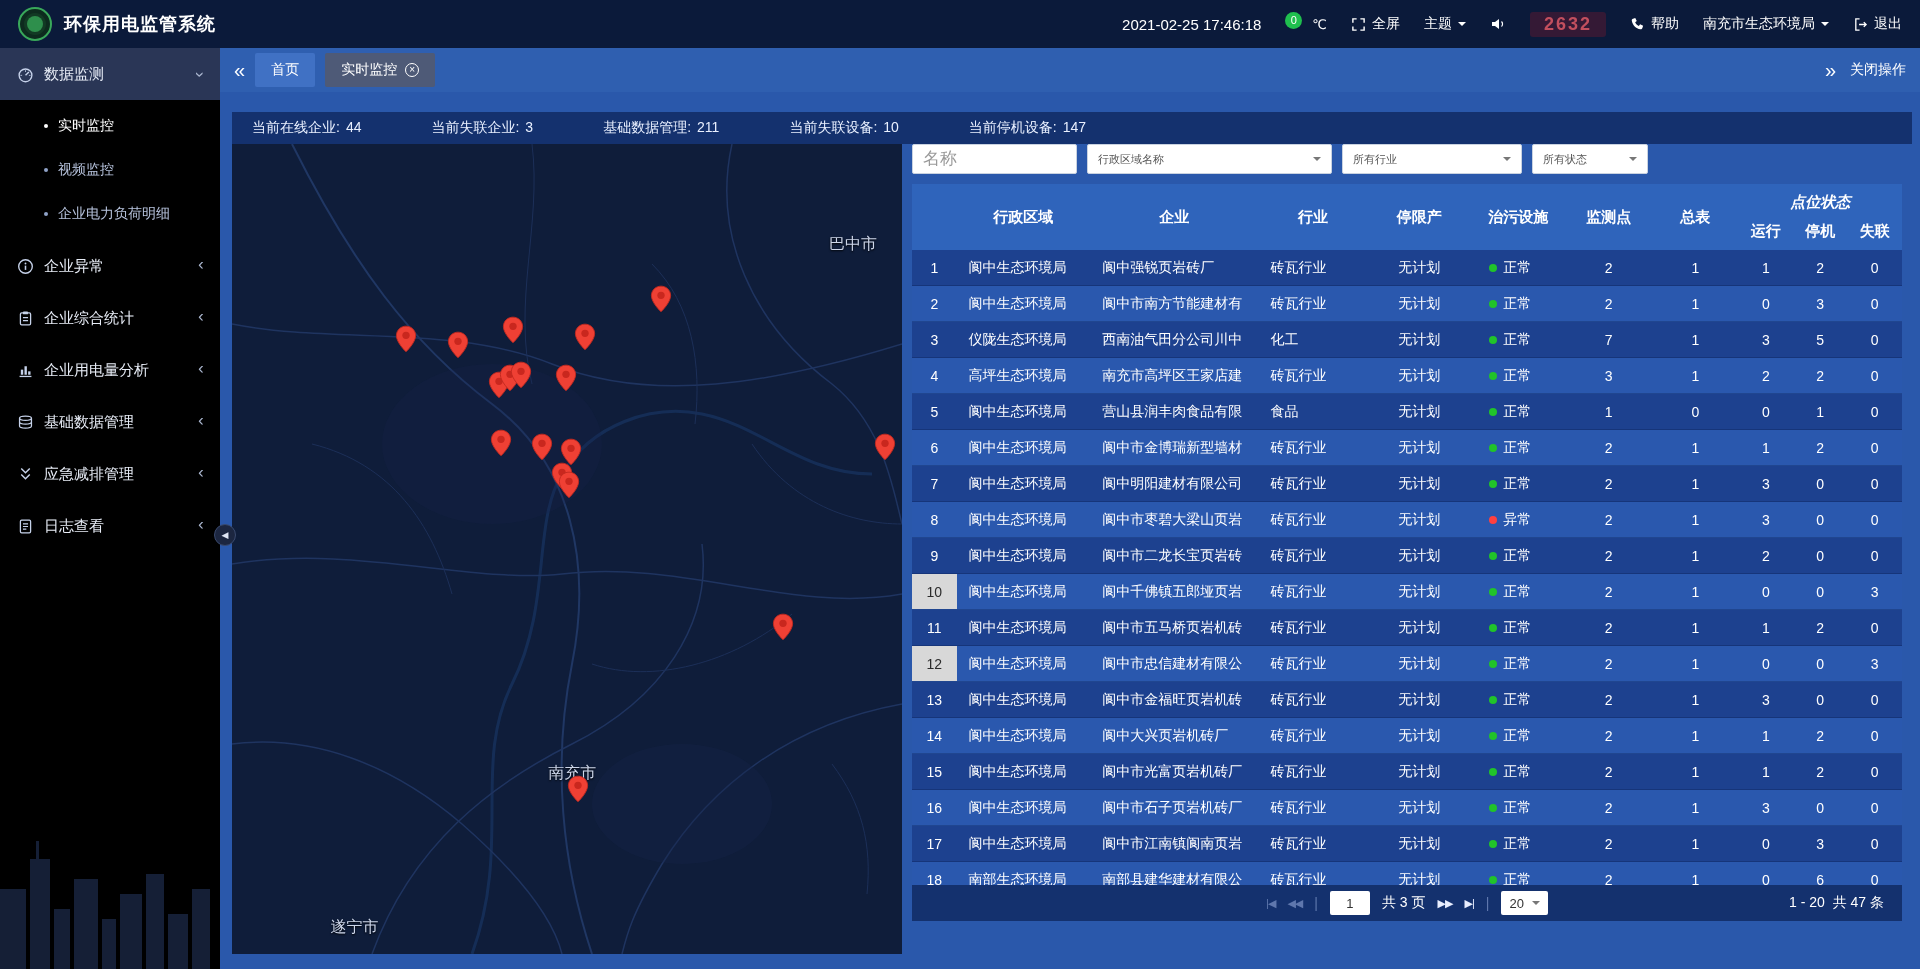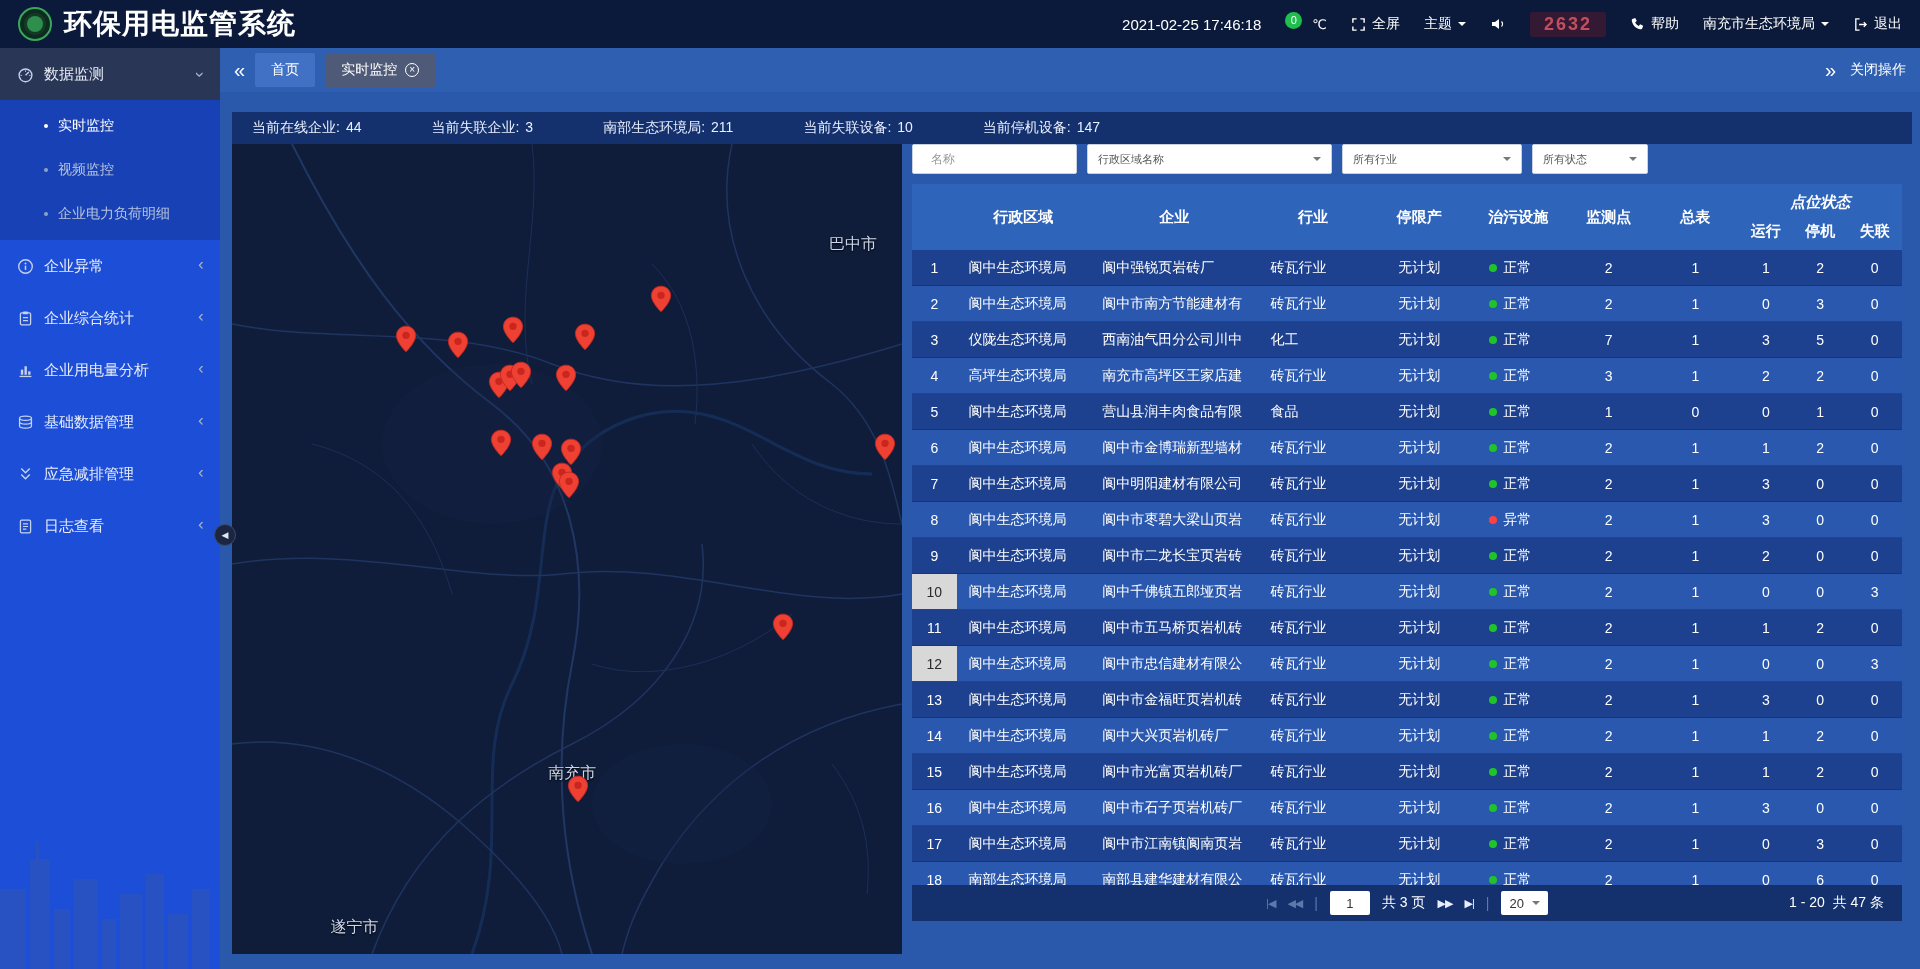--- a/index.html
+++ b/index.html
@@ -4,32 +4,32 @@
 <style>
   *{margin:0;padding:0;box-sizing:border-box}
   html,body{width:1920px;height:969px;overflow:hidden;
     font-family:"Liberation Sans","DejaVu Sans",sans-serif;}
   body{background:#2a58ab;color:#fff;position:relative}
 
   
   .header{height:48px;background:#0b1a3a;display:flex;align-items:center;padding:0 18px;position:relative;z-index:6}
   .logo{width:34px;height:34px;border-radius:50%;background:#0d2b1e;border:2px solid #39a85a;display:flex;align-items:center;justify-content:center;flex:none}
   .logo-in{width:16px;height:16px;border-radius:50%;background:#2e8f4c;box-shadow:0 0 0 3px #123a24}
-  .app-title{font-size:28px;font-weight:bold;margin-left:12px;letter-spacing:1px}
+  .app-title{font-size:18px;font-weight:bold;margin-left:12px;letter-spacing:1px}
   .h-right{margin-left:auto;display:flex;align-items:center;gap:24px;font-size:14px;white-space:nowrap}
   .h-item{display:inline-flex;align-items:center;gap:6px;cursor:pointer}
   .h-time{font-size:15px}
   .temp-badge{display:inline-flex;width:17px;height:17px;border-radius:50%;background:#1fbf4e;color:#fff;font-size:11px;align-items:center;justify-content:center;margin-right:4px;position:relative;top:-4px}
   .temp-unit{font-size:13px}
   .caret-w{width:0;height:0;border:4px solid transparent;border-top-color:#fff;margin-top:4px}
   .alert-count{color:#c24f5e;background:rgba(130,25,45,.35);padding:2px 14px;border-radius:3px;font-weight:bold;letter-spacing:2px;font-size:18px}
 
   
   .main{display:flex;height:921px}
-  .sidebar{width:220px;background:#1d4ed8;position:relative;overflow:hidden;flex:none}
+  .sidebar{width:220px;background:#000000;position:relative;overflow:hidden;flex:none}
   .content{flex:1;display:flex;flex-direction:column;background:#2a58ab;min-width:0}
 
   
   .side-group{height:52px;display:flex;align-items:center;padding:0 16px;cursor:pointer;font-size:15px;color:#e8edf7}
   .side-group.open{background:#2a3656}
   .gicon{width:18px;height:18px;margin-right:10px;color:#c6d2ea;display:inline-flex;align-items:center;justify-content:center}
   .glabel{flex:1}
   .chev{font-size:17px;color:#aab6cf;display:inline-block;transform:rotate(180deg);line-height:1}
   .chev.down{transform:rotate(90deg)}
   .side-sub{background:rgba(0,0,0,.16);padding:4px 0}
@@ -58,21 +58,21 @@
   
   .map-panel{width:670px;height:810px;background:#0f1d3a;position:relative;overflow:hidden;flex:none}
   .map-roads{position:absolute;inset:0;width:100%;height:100%}
   .map-city{position:absolute;transform:translate(-50%,-50%);color:#cdd6ea;font-size:16px;text-shadow:0 1px 2px #000}
   .map-pin{position:absolute;transform:translate(-50%,-100%)}
   .panel-toggle{position:absolute;left:214px;top:524px;width:22px;height:22px;border-radius:50%;background:#1c2640;border:1px solid #3a4a6e;color:#dfe6f5;font-size:9px;display:flex;align-items:center;justify-content:center;cursor:pointer;z-index:8}
 
   
   .right-panel{flex:1;height:777px;display:flex;flex-direction:column;min-width:0}
   .filters{height:34px;display:flex;gap:10px;margin-bottom:6px}
-  .f-input{width:165px;height:30px;border:1px solid #c9d2e0;border-radius:2px;padding:0 18px;font-size:12px;color:#701a75;background:#fff;outline:none}
+  .f-input{width:165px;height:30px;border:1px solid #c9d2e0;border-radius:2px;padding:0 10px;font-size:17px;color:#701a75;background:#fff;outline:none}
   .f-input::placeholder{color:#999}
   .f-select{height:30px;background:#fff;border:1px solid #c9d2e0;border-radius:2px;display:flex;align-items:center;justify-content:space-between;padding:0 10px;font-size:11px;color:#555;cursor:pointer}
   .caret{width:0;height:0;border:4px solid transparent;border-top-color:#777;margin-top:4px;margin-left:8px}
   .w-region{width:245px}.w-industry{width:180px}.w-status{width:116px}
 
   .table-wrap{height:701px;overflow:hidden;display:flex;flex-direction:column;background:#1d418f}
   .t-head{height:66px;background:#2f64bb;display:flex;flex:none;font-weight:bold;font-size:15px}
   .t-head .c{display:flex;align-items:center;justify-content:center}
   .c{flex:none;white-space:nowrap;overflow:hidden}
   .c-no{width:4.5%}.c-region{width:13.5%}.c-company{width:17%}.c-industry{width:11%}
@@ -276,21 +276,21 @@
       </div>
       <div class="tb-right">
         <span class="tb-arrow">»</span>
         <span class="tb-close-ops">关闭操作</span>
       </div>
     </div>
 
     <div class="stats">
         <span><span class="stat-label">当前在线企业:</span><span class="stat-value">44</span></span>
         <span><span class="stat-label">当前失联企业:</span><span class="stat-value">3</span></span>
-        <span><span class="stat-label">南部生态环境局:</span><span class="stat-value">211</span></span>
+        <span><span class="stat-label">基础数据管理:</span><span class="stat-value">211</span></span>
         <span><span class="stat-label">当前失联设备:</span><span class="stat-value">10</span></span>
         <span><span class="stat-label">当前停机设备:</span><span class="stat-value">147</span></span>
       </div>
 
     <div class="body-row">
       <div class="map-panel">
         <svg class="map-roads" viewBox="0 0 670 810" preserveAspectRatio="none">
           <path d="M240 810 C280 700 240 620 280 540 C320 460 300 380 330 330 C360 280 420 260 470 270 C530 282 570 330 640 330" fill="none" stroke="#16325e" stroke-width="3" opacity=".8"></path>
           <path d="M60 0 C120 120 180 200 260 260 C340 320 360 420 340 520 C320 620 330 720 360 810" fill="none" stroke="#203764" stroke-width="2"></path>
           <path d="M0 180 C100 200 220 180 320 220 C420 260 540 240 670 200" fill="none" stroke="#1f3460" stroke-width="1.5"></path>

